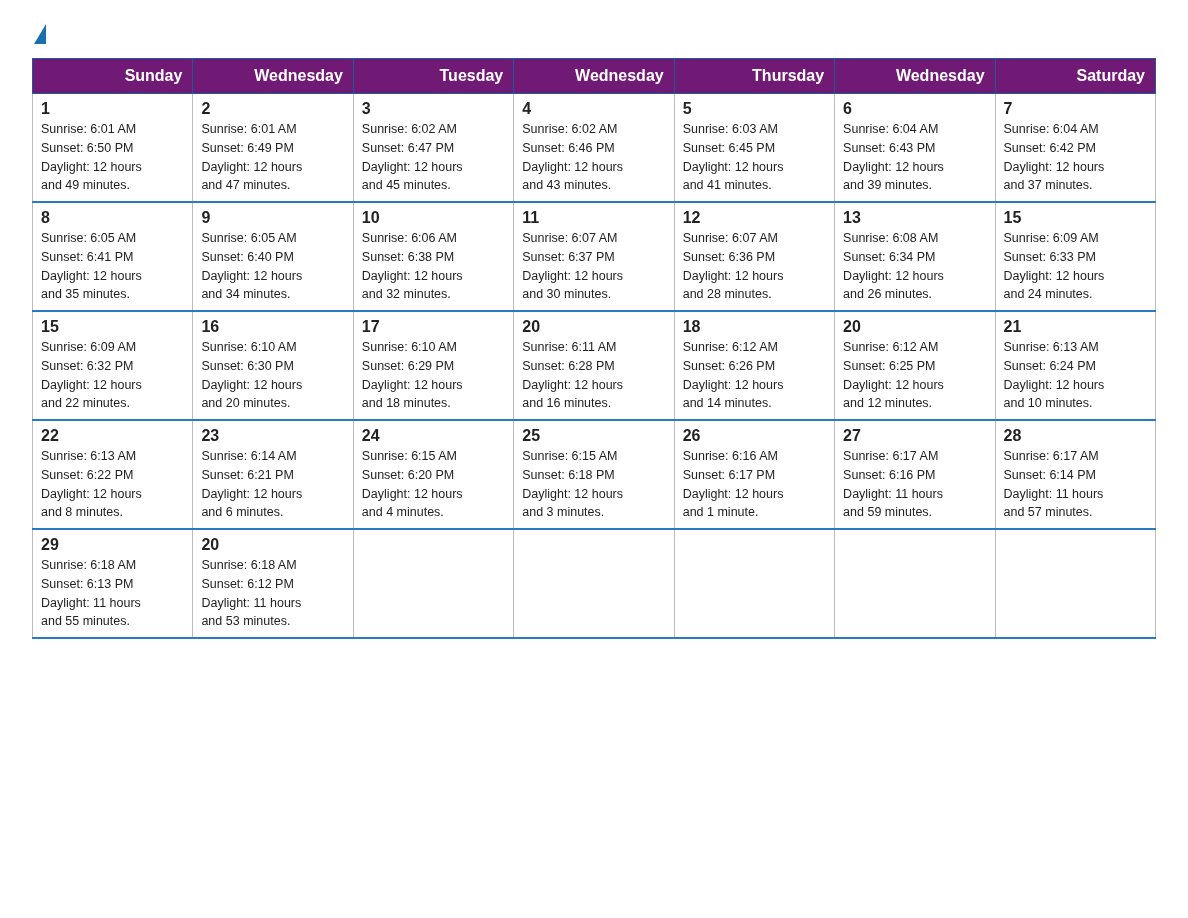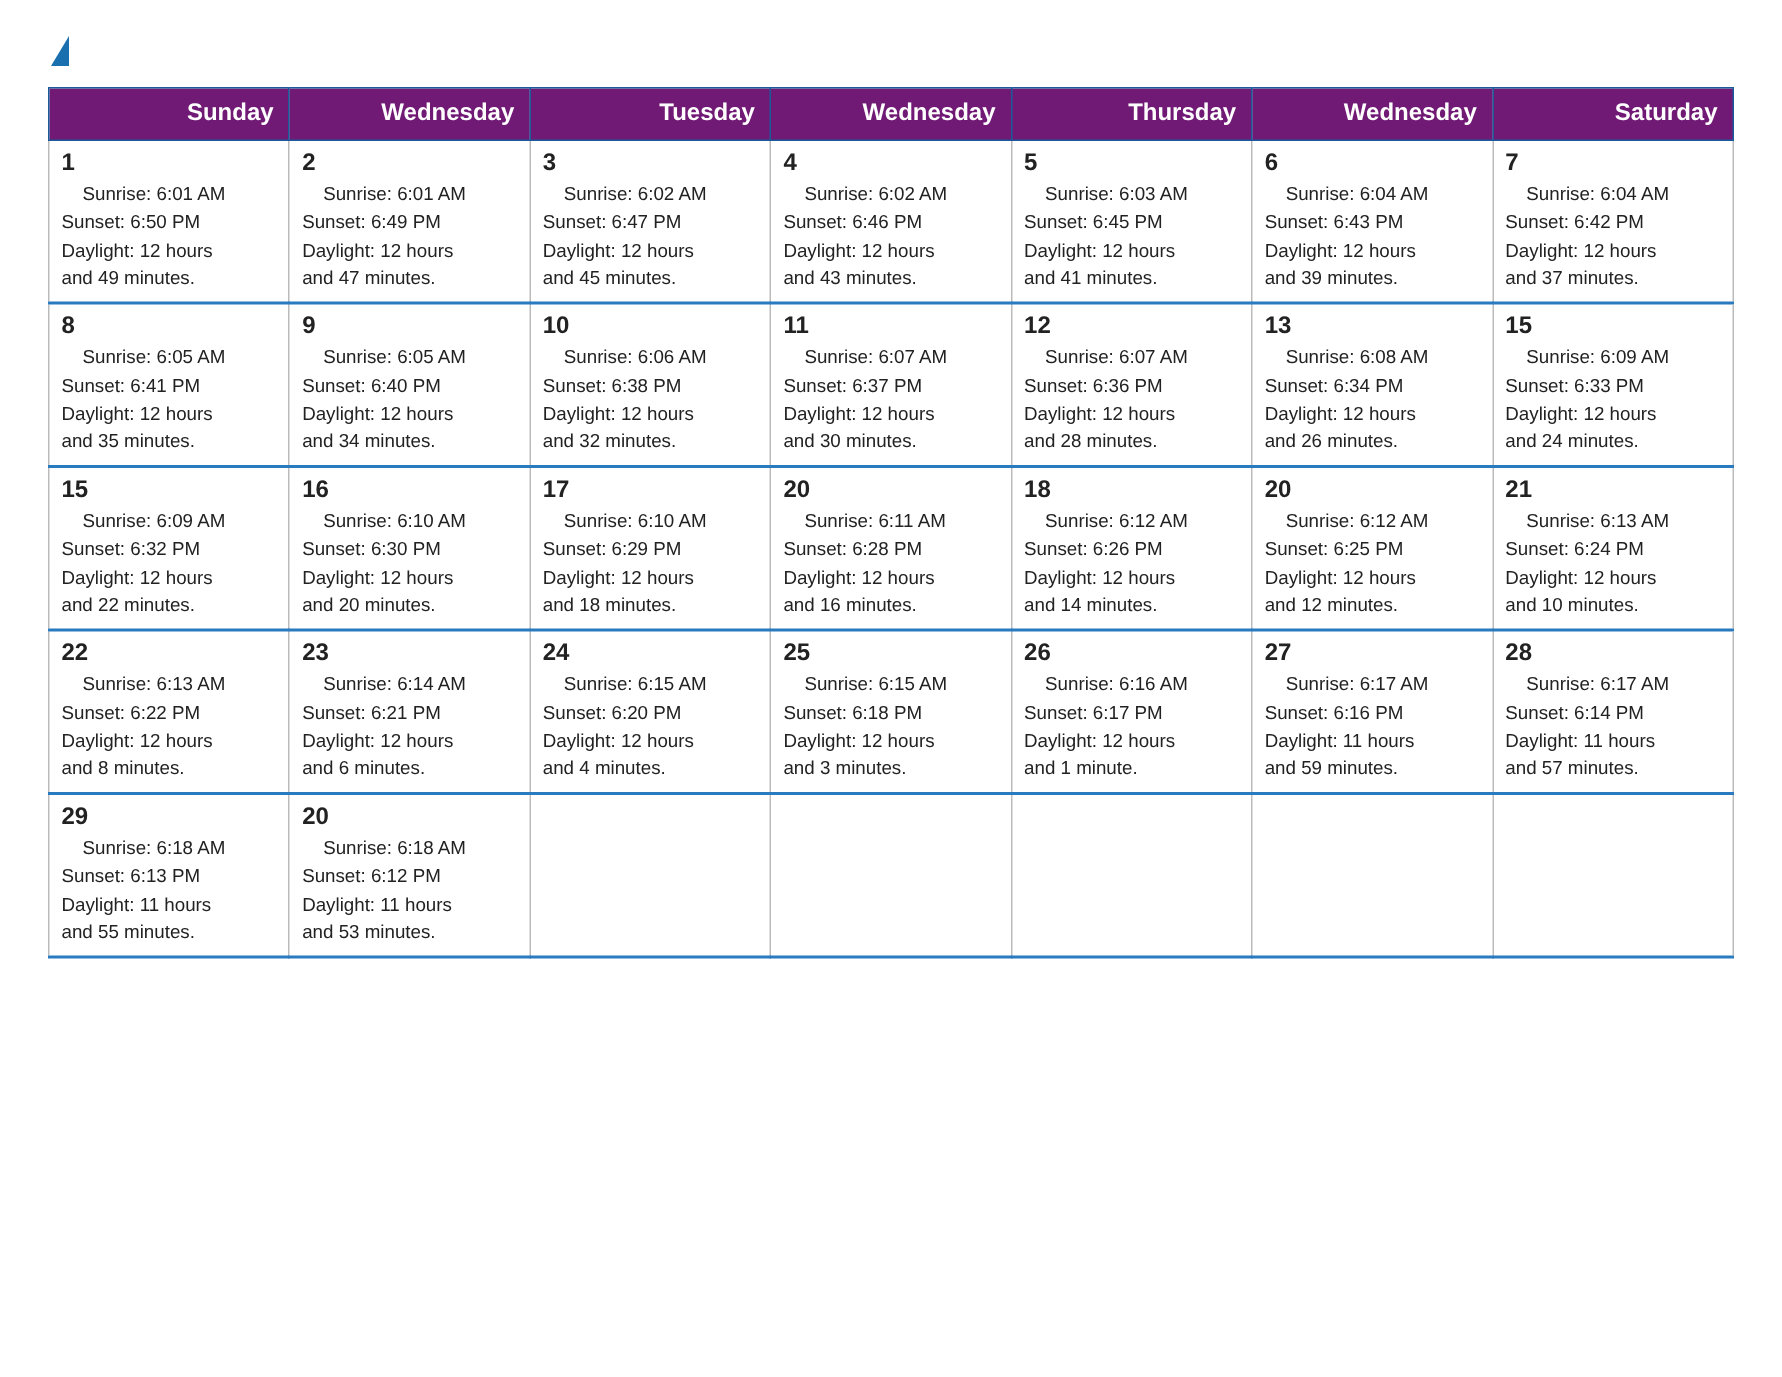--- a/index.html
+++ b/index.html
@@ -86,21 +86,20 @@
       font-size: 16px;
       font-weight: bold;
       color: #222;
       display: block;
       margin-bottom: 2px;
     }
     .day-info {
       font-size: 12.5px;
       color: #222;
       line-height: 1.5;
-      margin-left: 14px;
     }
     .empty-cell {
       background: #fff;
     }
   </style>
 </head>
 <body>
 
 <div class="header-row">
   <div class="logo">

